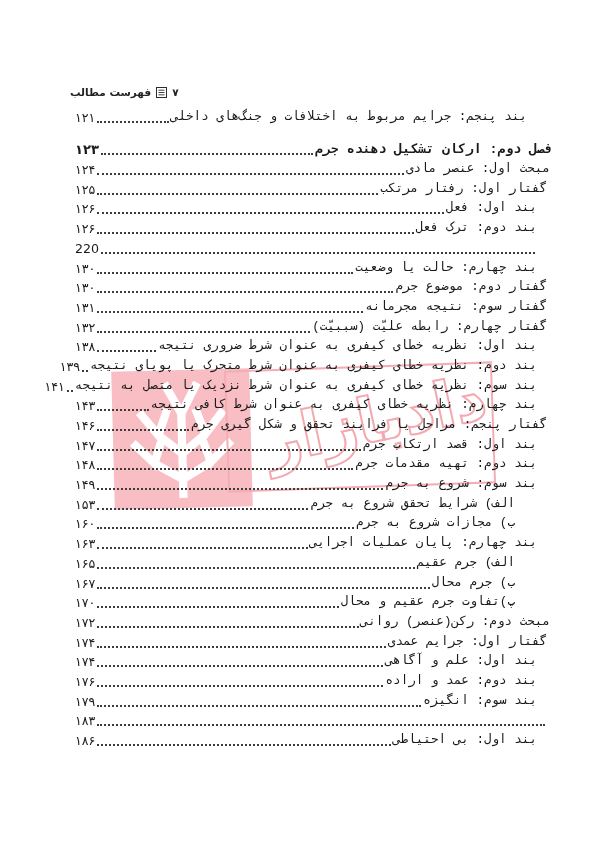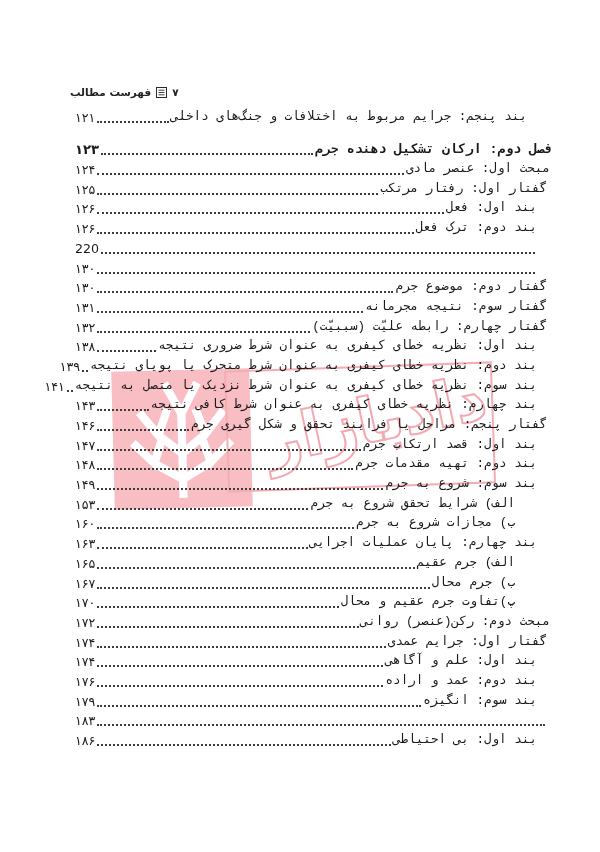--- a/index.html
+++ b/index.html
@@ -127,20 +127,21 @@
     <div class="toc-row lvl-band">
       <span class="label">بند دوم: ترک فعل</span>
       <span class="leader"></span>
       <span class="pagenum">۱۲۶</span>
     </div>
     <div class="toc-row lvl-band">
       <span class="leader"></span>
       <span class="pagenum">220</span>
     </div>
     <div class="toc-row lvl-band">
+      <span class="label">بند چهارم: حالت یا وضعیت</span>
       <span class="leader"></span>
       <span class="pagenum">۱۳۰</span>
     </div>
     <div class="toc-row lvl-goftar">
       <span class="label">گفتار دوم: موضوع جرم</span>
       <span class="leader"></span>
       <span class="pagenum">۱۳۰</span>
     </div>
     <div class="toc-row lvl-goftar">
       <span class="label">گفتار سوم: نتیجه مجرمانه</span>

